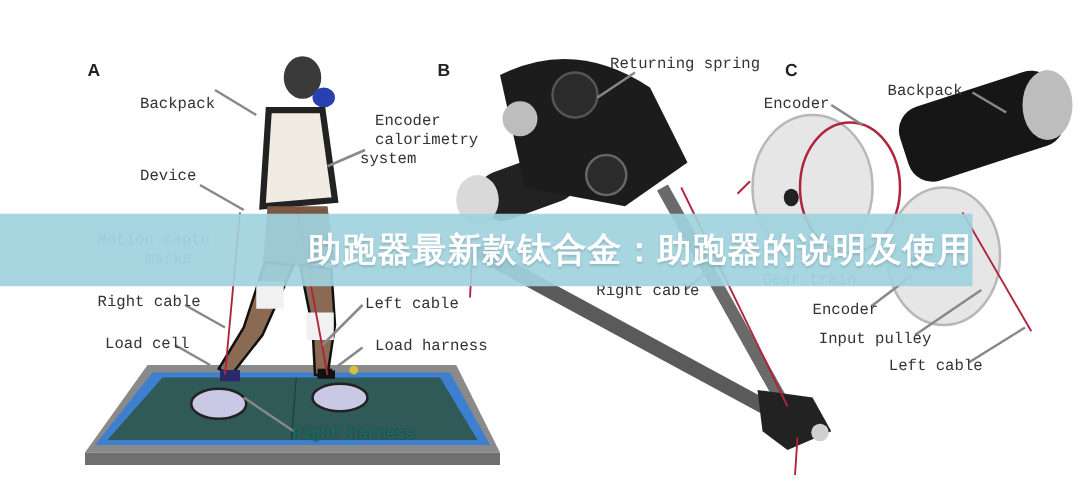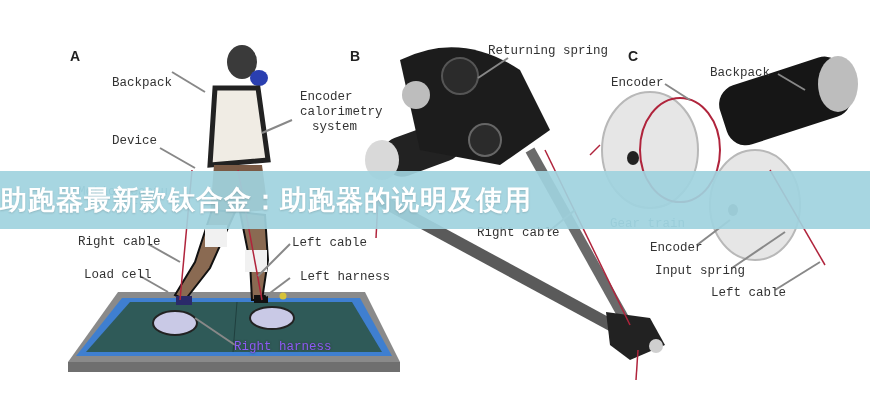--- a/index.html
+++ b/index.html
@@ -1,22 +1,22 @@
 <!DOCTYPE html>
 <html><head>
 <meta charset="utf-8">
 <style>
   html, body { margin:0; padding:0; }
   body { width:870px; height:400px; background:#ffffff; position:relative; overflow:hidden; font-family:"Liberation Sans", sans-serif; }
   .figure { position:absolute; left:0; top:0; width:870px; height:400px; }
   .panel-letter { position:absolute; font-weight:bold; font-size:14px; color:#222; font-family:"Liberation Sans", sans-serif; }
   .label { position:absolute; font-size:12.5px; color:#333; line-height:14px; white-space:nowrap; font-family:Liberation Mono, monospace; }
-  .label.on-dark { color:#8b5cf6; text-shadow:0 0 2px #333; }
+  .label.on-dark { color:#0f766e; text-shadow:0 0 2px #333; }
   svg { position:absolute; left:0; top:0; }
-  .banner { position:absolute; left:0; top:171px; width:870px; height:58px; background:rgba(160,210,222,0.92); display:flex; align-items:center; justify-content:flex-start; }
+  .banner { position:absolute; left:0; top:171px; width:778px; height:58px; background:rgba(160,210,222,0.92); display:flex; align-items:center; justify-content:flex-end; }
   .banner-title { color:#ffffff; font-size:27px; font-weight:bold; letter-spacing:1px; font-family:"DejaVu Sans", sans-serif; text-shadow:0 1px 2px rgba(0,0,0,0.15); }
   .under-banner { color:#5a8a98; }
 </style>
 </head>
 <body>
 
 <div class="figure">
 
   <svg width="870" height="400">
 
@@ -97,36 +97,36 @@
     </g>
   </svg>
 
   <div class="panel-letter" style="left:70px; top:48px;">A</div>
   <div class="panel-letter" style="left:350px; top:48px;">B</div>
   <div class="panel-letter" style="left:628px; top:48px;">C</div>
 
   <div class="label" style="left:112px; top:76px;">Backpack</div>
   <div class="label" style="left:300px; top:90px;">Encoder</div>
   <div class="label" style="left:300px; top:105px;">calorimetry</div>
-  <div class="label" style="left:312px; top:120px;">system</div>
+  <div class="label" style="left:288px; top:120px;">system</div>
   <div class="label" style="left:112px; top:134px;">Device</div>
   <div class="label under-banner" style="left:78px; top:185px;">Motion captu</div>
   <div class="label under-banner" style="left:116px; top:200px;">marke</div>
   <div class="label" style="left:78px; top:235px;">Right cable</div>
   <div class="label" style="left:84px; top:268px;">Load cell</div>
   <div class="label" style="left:292px; top:236px;">Left cable</div>
-  <div class="label" style="left:300px; top:270px;">Left harness</div>
+  <div class="label" style="left:300px; top:270px;">Load harness</div>
   <div class="label on-dark" style="left:234px; top:340px;">Right harness</div>
 
   <div class="label" style="left:488px; top:44px;">Returning spring</div>
   <div class="label" style="left:477px; top:226px;">Right cable</div>
 
   <div class="label" style="left:611px; top:76px;text-align:center;">Encoder</div>
   <div class="label" style="left:710px; top:66px;">Backpack</div>
   <div class="label under-banner" style="left:610px; top:217px;">Gear train</div>
   <div class="label" style="left:650px; top:241px;">Encoder</div>
-  <div class="label" style="left:655px; top:264px;">Input spring</div>
+  <div class="label" style="left:655px; top:264px;">Input pulley</div>
   <div class="label" style="left:711px; top:286px;">Left cable</div>
 </div>
 
 <div class="banner">
   <span class="banner-title">助跑器最新款钛合金：助跑器的说明及使用</span>
 </div>
 
 </body></html>

